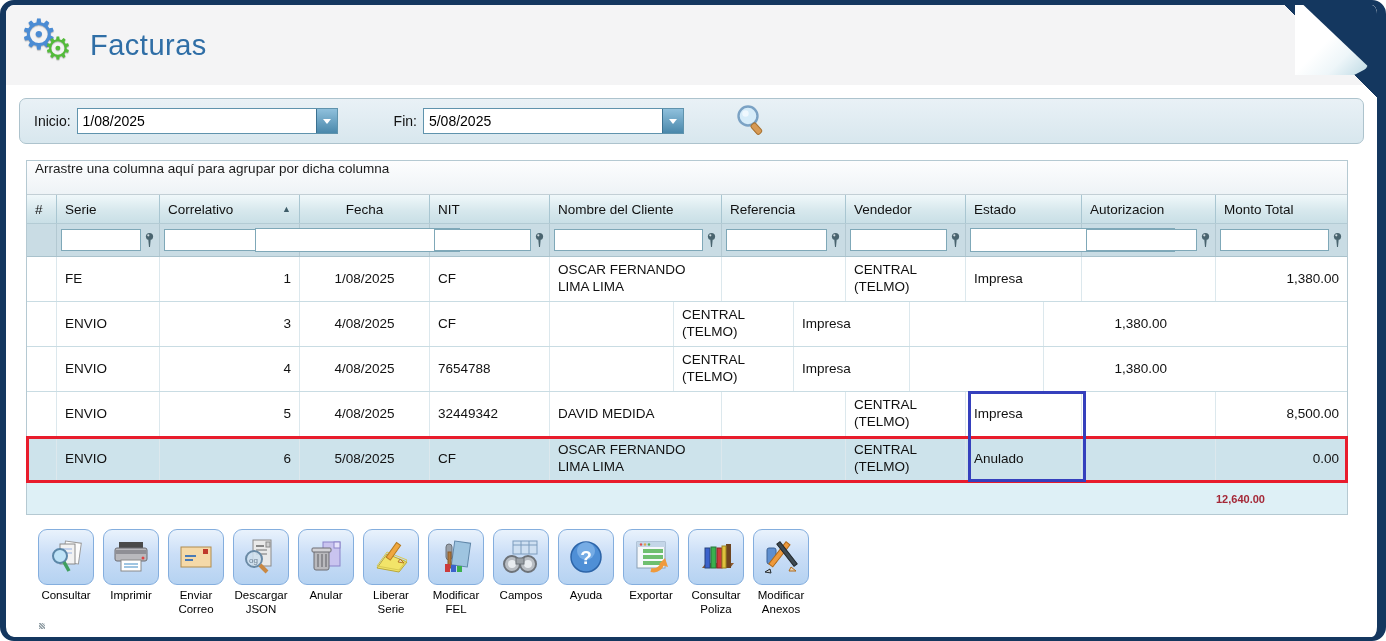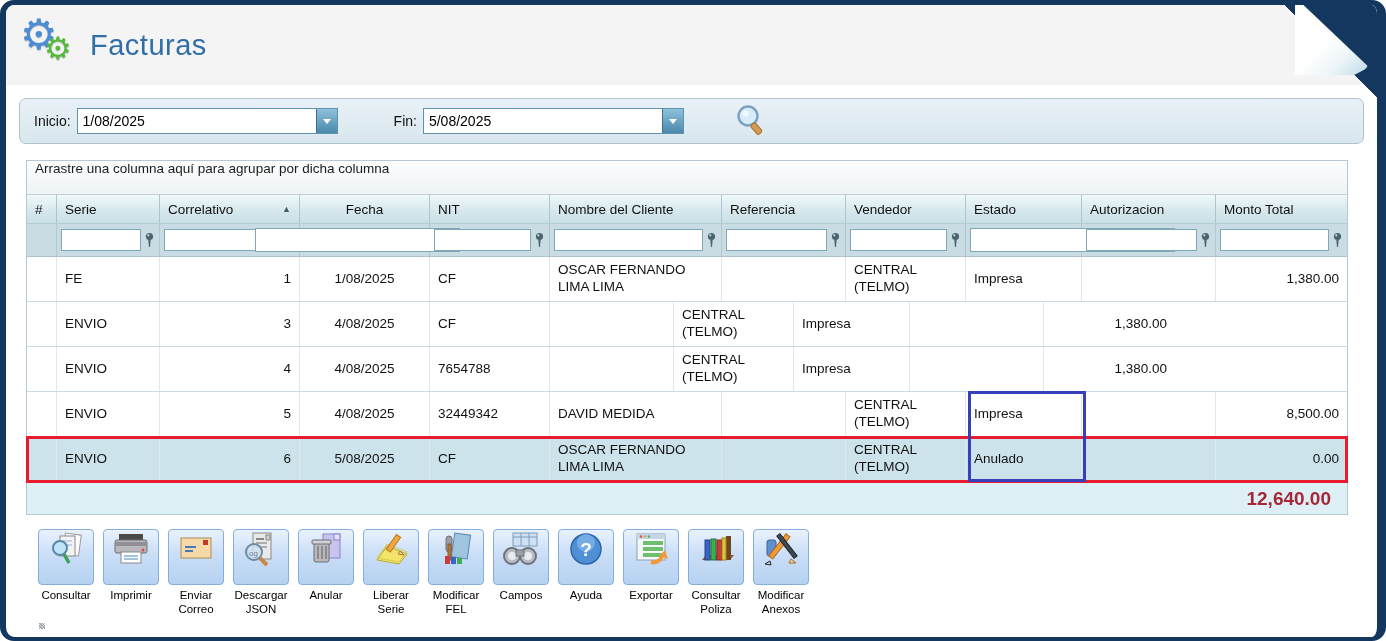--- a/index.html
+++ b/index.html
@@ -51,27 +51,27 @@
   .row{height:44px;border-bottom:1px solid #c9dce3;background:#fff;}
   .row:last-child{border-bottom:0;}
   .c{box-sizing:border-box;border-right:1px solid #dce8ed;display:flex;align-items:center;padding:1px 8px;overflow:hidden;line-height:1.25;}
   .c:last-child{border-right:0;}
   .num{justify-content:flex-end;}
   .row.selected{background:#cde3eb;outline:3px solid #e81c2c;outline-offset:-2px;position:relative;z-index:3;}
   .c0{width:30px;} .c1{width:103px;} .c2{width:140px;} .c3{width:130px;justify-content:center;} .c4{width:120px;}
   .c5{width:172px;} .c6{width:124px;} .c7{width:120px;} .c8{width:116px;} .c9{width:134px;} .c10{width:131px;}
   .estado-box{position:absolute;left:941px;top:134px;width:112px;height:85px;border:3px solid #3540bd;z-index:5;pointer-events:none;}
   .total-row{height:31px;background:#def0f6;border-top:1px solid #b5c9d2;align-items:center;}
-  .total-cell{margin-left:auto;width:131px;box-sizing:border-box;text-align:right;padding-right:16px;
-    font-weight:bold;font-size:19px;color:#a42837;}
+  .total-cell{margin-left:auto;width:131px;box-sizing:border-box;padding-right:0;
+    font-weight:bold;font-size:11px;color:#a42837;}
   
   .toolbar{display:flex;align-items:flex-start;gap:5px;margin:14px 0 0 17px;}
   .tbtn{width:60px;display:flex;flex-direction:column;align-items:center;cursor:pointer;}
-  .tbtn .ico{width:56px;height:56px;box-sizing:border-box;border:1px solid #84aede;border-radius:4px;
-    background:linear-gradient(#e9f2fc,#cadef7 45%,#b5d2f1);display:flex;justify-content:center;}
+  .tbtn .ico{width:56px;height:56px;box-sizing:border-box;border:1px solid #84aede;border-radius:9px;
+    background:linear-gradient(#e9f2fc,#cadef7 45%,#b5d2f1);display:flex;align-items:center;justify-content:center;}
   .tbtn .cap{margin-top:3px;font-size:11.5px;color:#000;text-align:center;line-height:1.25;width:62px;}
   .grip{width:6px;height:6px;margin:6px 0 0 20px;
     background:repeating-linear-gradient(45deg,#98a4aa 0 1px,#e3e7e9 1px 2px);}
 </style>
 </head>
 <body>
 
 <div class="window">
 
   <div class="appbar">

